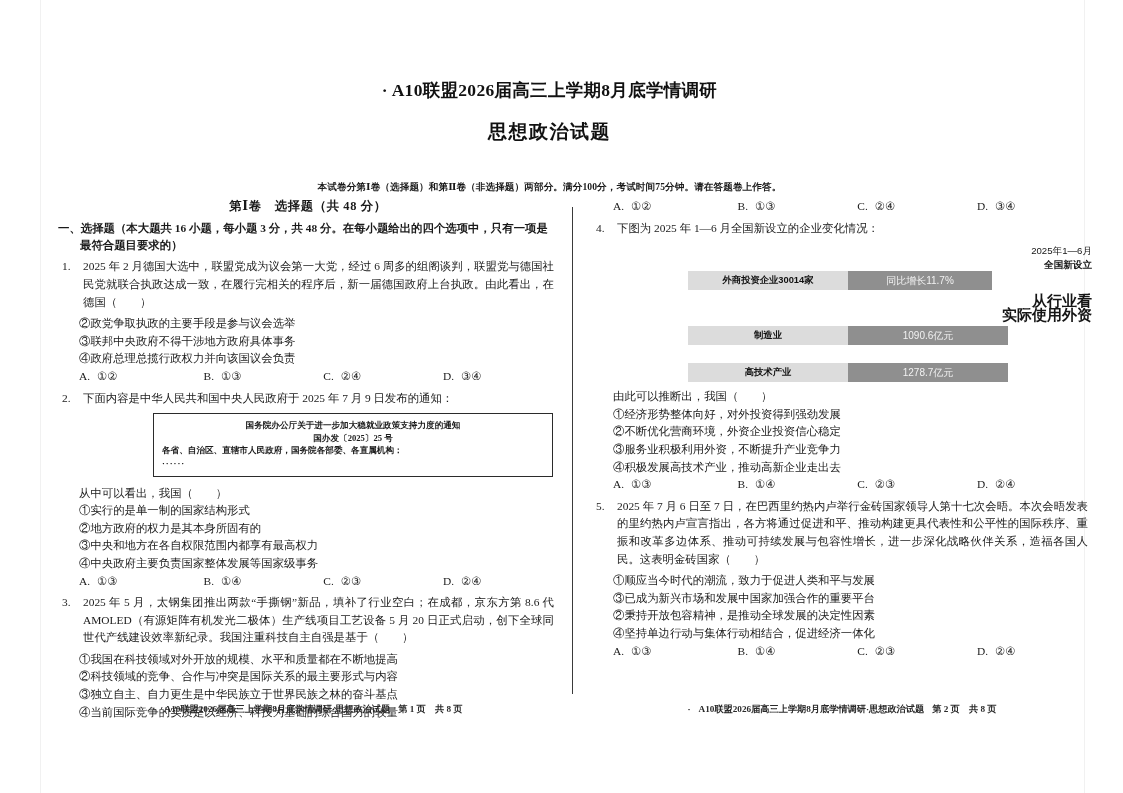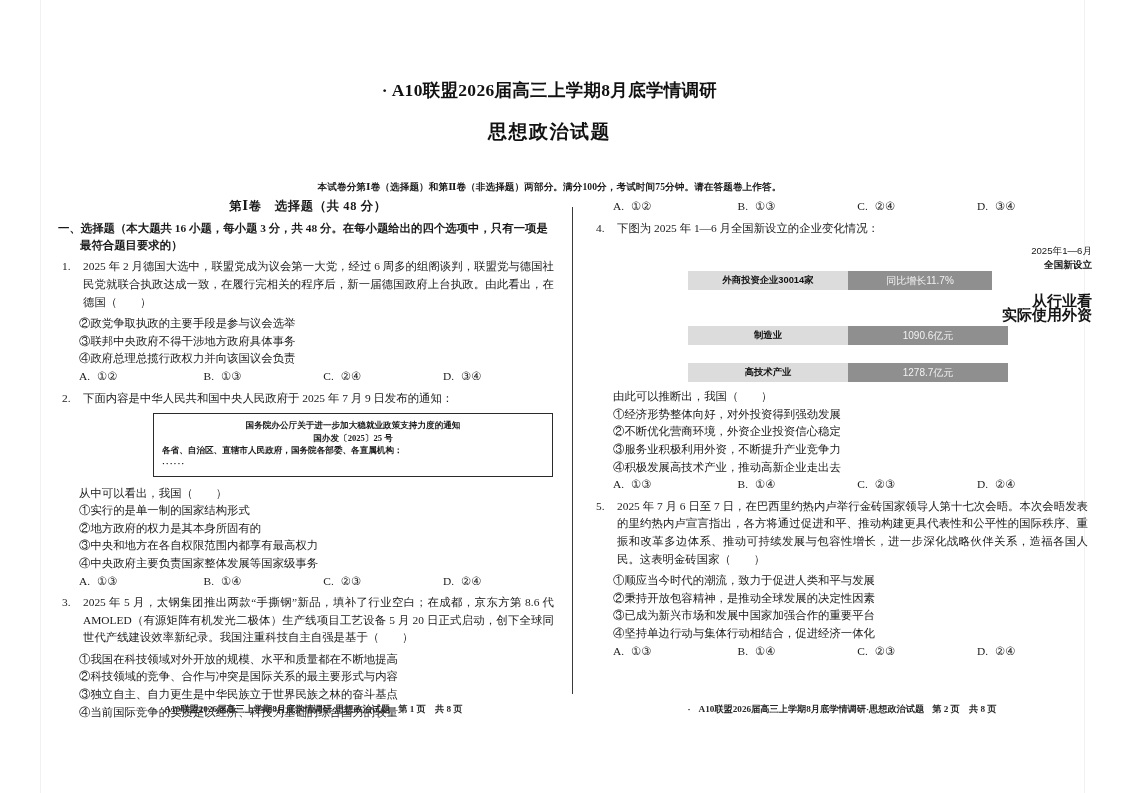--- a/index.html
+++ b/index.html
@@ -364,22 +364,22 @@
           <span class="choice c-a"><span class="ch-key">A.</span><span>①③</span></span>
           <span class="choice c-b"><span class="ch-key">B.</span><span>①④</span></span>
           <span class="choice c-c"><span class="ch-key">C.</span><span>②③</span></span>
           <span class="choice c-d"><span class="ch-key">D.</span><span>②④</span></span>
         </div>
       </div>
 
       <div class="q">
         <p class="q-stem"><span class="q-num">5.</span><span>2025 年 7 月 6 日至 7 日，在巴西里约热内卢举行金砖国家领导人第十七次会晤。本次会晤发表的里约热内卢宣言指出，各方将通过促进和平、推动构建更具代表性和公平性的国际秩序、重振和改革多边体系、推动可持续发展与包容性增长，进一步深化战略伙伴关系，造福各国人民。这表明金砖国家（　　）</span></p>
         <p class="opt-item">①顺应当今时代的潮流，致力于促进人类和平与发展</p>
+        <p class="opt-item">③已成为新兴市场和发展中国家加强合作的重要平台</p>
         <p class="opt-item">②秉持开放包容精神，是推动全球发展的决定性因素</p>
-        <p class="opt-item">③已成为新兴市场和发展中国家加强合作的重要平台</p>
         <p class="opt-item">④坚持单边行动与集体行动相结合，促进经济一体化</p>
         <div class="choices">
           <span class="choice c-a"><span class="ch-key">A.</span><span>①③</span></span>
           <span class="choice c-b"><span class="ch-key">B.</span><span>①④</span></span>
           <span class="choice c-c"><span class="ch-key">C.</span><span>②③</span></span>
           <span class="choice c-d"><span class="ch-key">D.</span><span>②④</span></span>
         </div>
       </div>
 
     </div>

